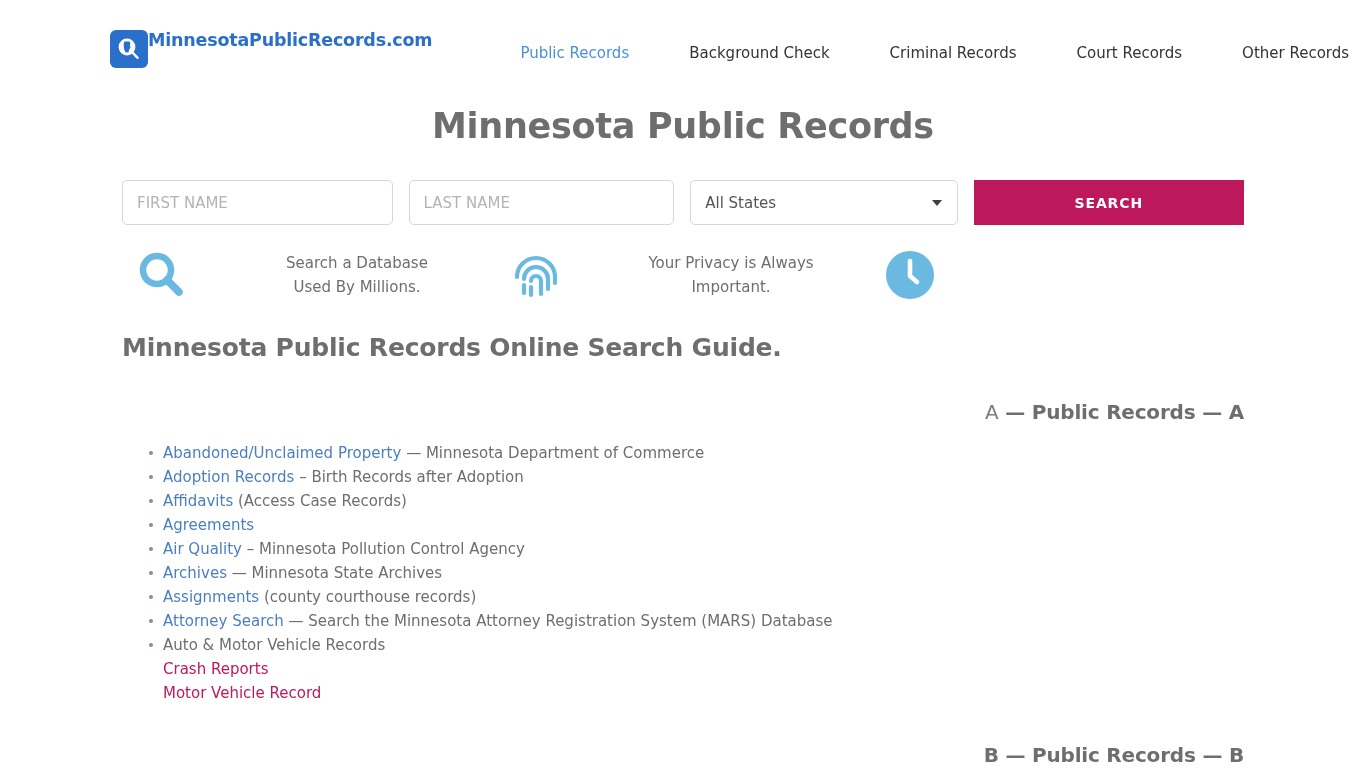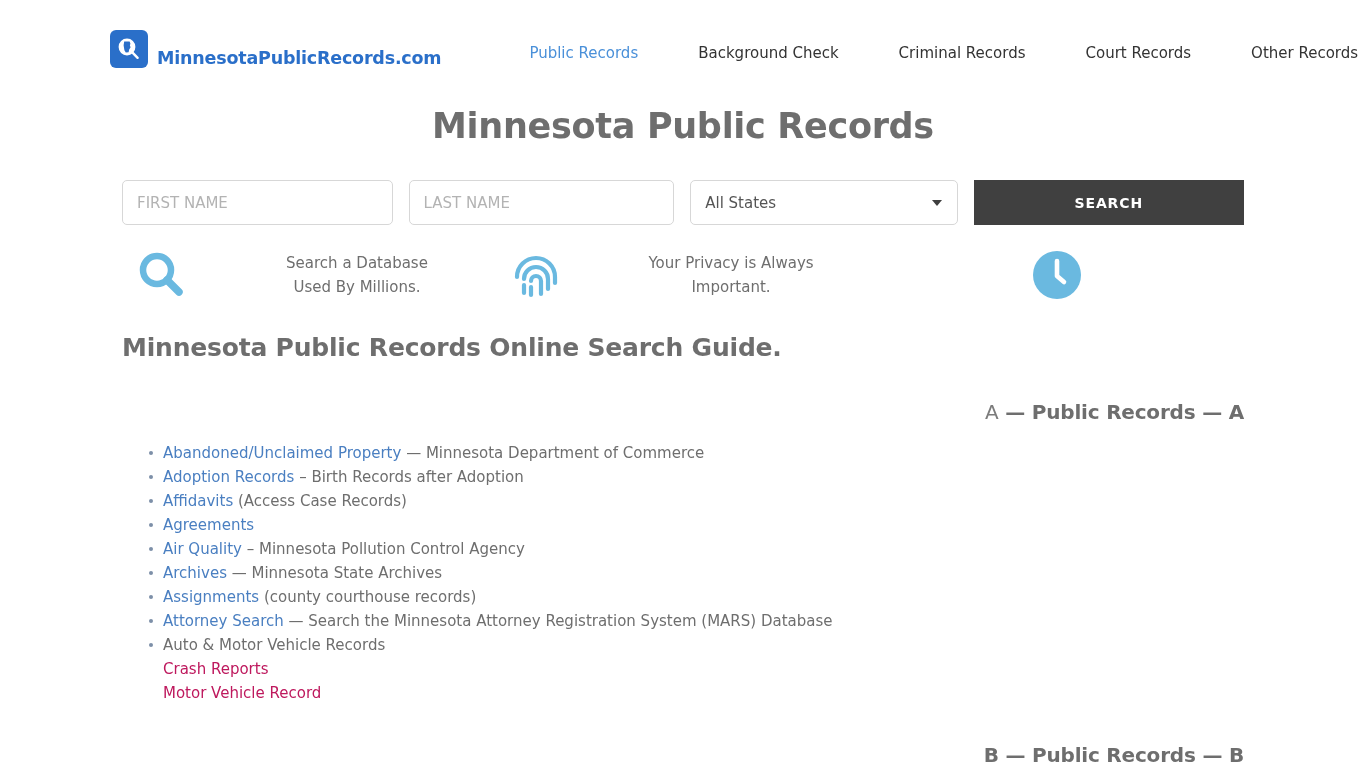--- a/index.html
+++ b/index.html
@@ -13,22 +13,21 @@
 
   
   .header {
     height: 98px;
     display: flex;
     align-items: center;
     padding: 0 110px 0 110px;
   }
   .brand {
     display: flex;
-    align-items: flex-end;
-    gap: 9px;
+    align-items: flex-start;
     text-decoration: none;
     flex: 0 0 auto;
   }
   .brand-mark {
     width: 38px; height: 38px;
     background: #2a6fc9;
     border-radius: 6px;
     display: flex; align-items: center; justify-content: center;
     flex: 0 0 auto;
   }
@@ -110,42 +109,41 @@
     right: 16px; top: 50%;
     transform: translateY(-50%);
     width: 0; height: 0;
     border-left: 5px solid transparent;
     border-right: 5px solid transparent;
     border-top: 6px solid #3f3f3f;
     pointer-events: none;
   }
   .search-btn {
     width: 273px; height: 45px;
-    background: #404040;
+    background: #be185d;
     border: none;
     color: #ffffff;
     font-size: 14px;
     font-weight: bold;
     letter-spacing: 0.9px;
     cursor: pointer;
     font-family: "DejaVu Sans", "Liberation Sans", sans-serif;
   }
 
   
   .features {
     display: flex;
     padding: 0 122px;
     margin-top: 24px;
   }
   .feature {
     flex: 1 1 0;
     display: flex;
     align-items: center;
     gap: 16px;
-    justify-content: center;
   }
   .feature-icon {
     width: 80px;
     display: flex; align-items: center; justify-content: center;
     flex: 0 0 80px;
   }
   .feature-text {
     flex: 1 1 auto;
     text-align: center;
     font-size: 15px;

